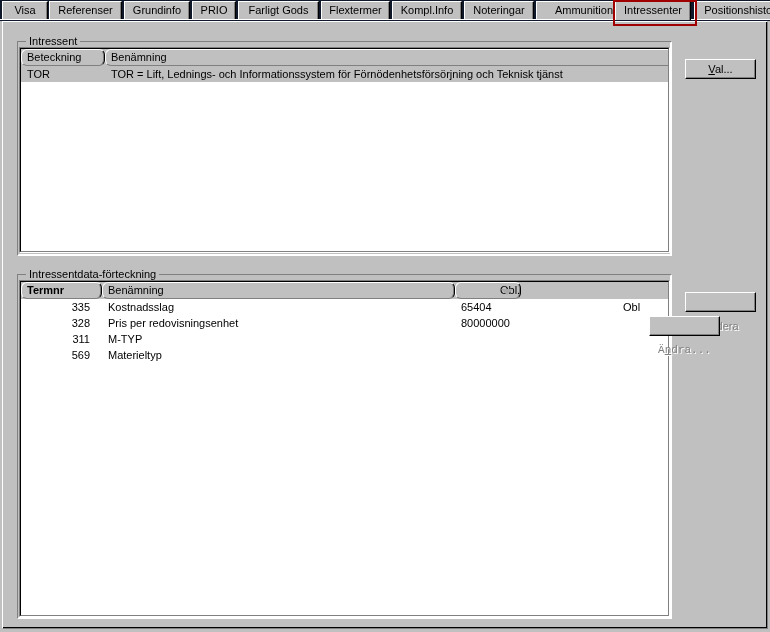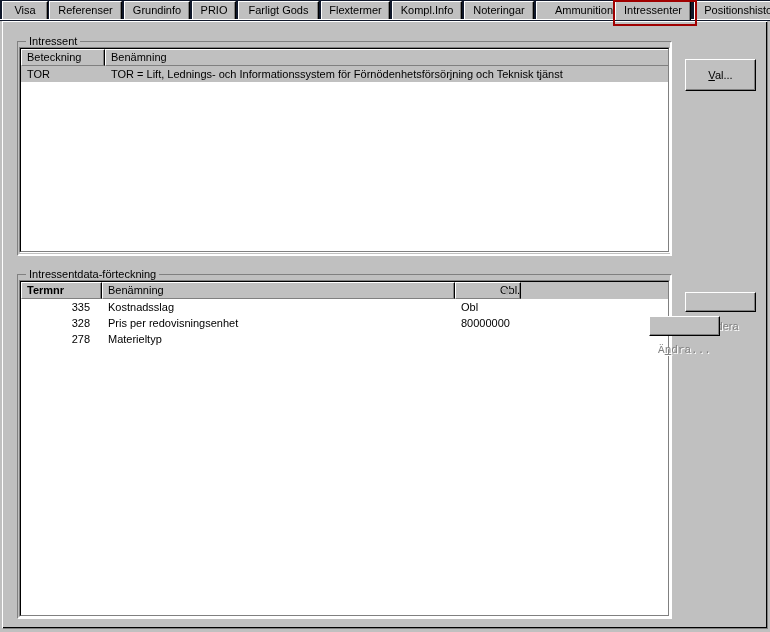--- a/index.html
+++ b/index.html
@@ -117,20 +117,21 @@
     border-left:1px solid #ffffff;
     border-right:1px solid #000000;
     border-bottom:1px solid #808080;
     box-shadow:inset -2px 0 0 -1px #808080;
     box-sizing:border-box;
     display:flex;align-items:center;
     padding-left:5px;
     font-size:11px;line-height:11px;
     white-space:nowrap;overflow:hidden;
     height:17px;
+    border-radius:6px;
   }
   .hcell .sortarrow{
     position:absolute;right:7px;top:6px;
     width:0;height:0;
     border-left:6px solid transparent;
     border-right:6px solid transparent;
     border-top:6px solid #a8a8a8;
   }
   .lv-body{
     position:absolute;left:0;top:17px;right:0;bottom:0;
@@ -235,21 +236,21 @@
           </div>
       <div class="lv-body" id="lv1-body">
             <div class="lv-row selected">
               <div class="cell txt" style="width: 84px; flex: 0 0 84px;">TOR</div>
               <div class="cell txt" style="width: 577px; flex: 0 0 577px;">TOR = Lift, Lednings- och Informationssystem för Förnödenhetsförsörjning och Teknisk tjänst</div>
             </div>
           </div>
     </div>
   </div>
 
-  <div class="btn" id="btn-val" style="left:682px;top:37px;width:71px;height:32px;">
+  <div class="btn" id="btn-val" style="left:682px;top:37px;width:71px;height:20px;">
     <span class="lbl"><span class="acc">V</span>al...</span>
   </div>
 
   <div class="groupbox" style="left:14px;top:252px;width:655px;height:345px;">
     <div class="gb-shadow"></div>
     <div class="gb-title">Intressentdata-förteckning</div>
   </div>
 
   <div class="listview" id="lv-intressentdata" style="left:16px;top:258px;width:651px;height:337px;">
     <div class="lv-inner">
@@ -262,30 +263,37 @@
             </div>
             <div class="hcell" style="width: 66px; flex: 0 0 66px; padding-left: 44px;">
               <span>Obl.</span>
               <span class="sortarrow"></span>
             </div>
           </div>
       <div class="lv-body" id="lv2-body">
             <div class="lv-row">
               <div class="cell num" style="width: 81px; flex: 0 0 81px;">335</div>
               <div class="cell txt" style="width: 353px; flex: 0 0 353px;">Kostnadsslag</div>
+              <div class="cell txt" style="width: 162px; flex: 0 0 162px;">65404</div>
               <div class="cell txt" style="width: 66px; flex: 0 0 66px;">Obl</div>
             </div>
             <div class="lv-row">
               <div class="cell num" style="width: 81px; flex: 0 0 81px;">328</div>
               <div class="cell txt" style="width: 353px; flex: 0 0 353px;">Pris per redovisningsenhet</div>
               <div class="cell txt" style="width: 162px; flex: 0 0 162px;">80000000</div>
               <div class="cell txt" style="width: 66px; flex: 0 0 66px;"></div>
             </div>
             <div class="lv-row">
-              <div class="cell num" style="width: 81px; flex: 0 0 81px;">278</div>
+              <div class="cell num" style="width: 81px; flex: 0 0 81px;">311</div>
+              <div class="cell txt" style="width: 353px; flex: 0 0 353px;">M-TYP</div>
+              <div class="cell txt" style="width: 162px; flex: 0 0 162px;"></div>
+              <div class="cell txt" style="width: 66px; flex: 0 0 66px;"></div>
+            </div>
+            <div class="lv-row">
+              <div class="cell num" style="width: 81px; flex: 0 0 81px;">569</div>
               <div class="cell txt" style="width: 353px; flex: 0 0 353px;">Materieltyp</div>
               <div class="cell txt" style="width: 162px; flex: 0 0 162px;"></div>
               <div class="cell txt" style="width: 66px; flex: 0 0 66px;"></div>
             </div>
           </div>
     </div>
   </div>
 
   <div class="btn disabled" id="btn-radera" style="left:682px;top:270px;width:71px;height:20px;">
     <span class="lbl"><span class="acc">R</span>adera</span>

